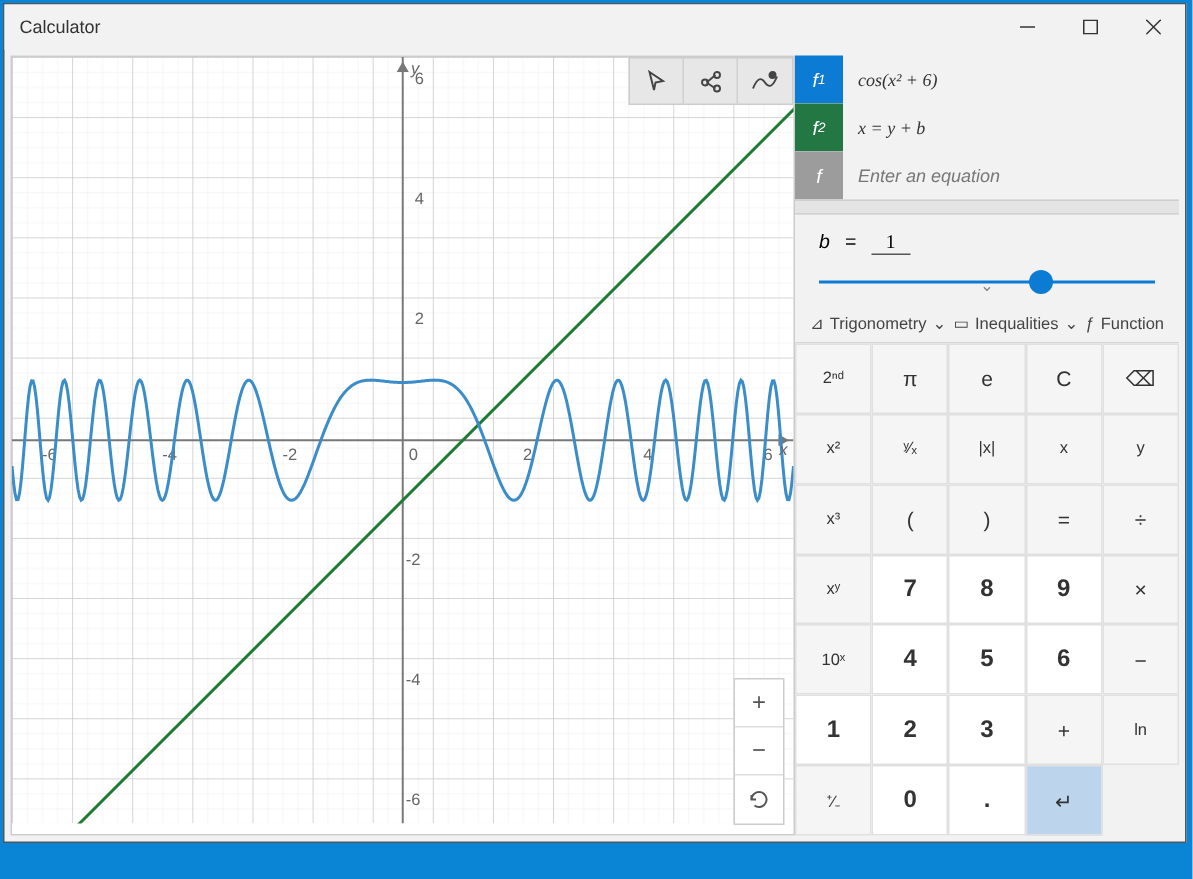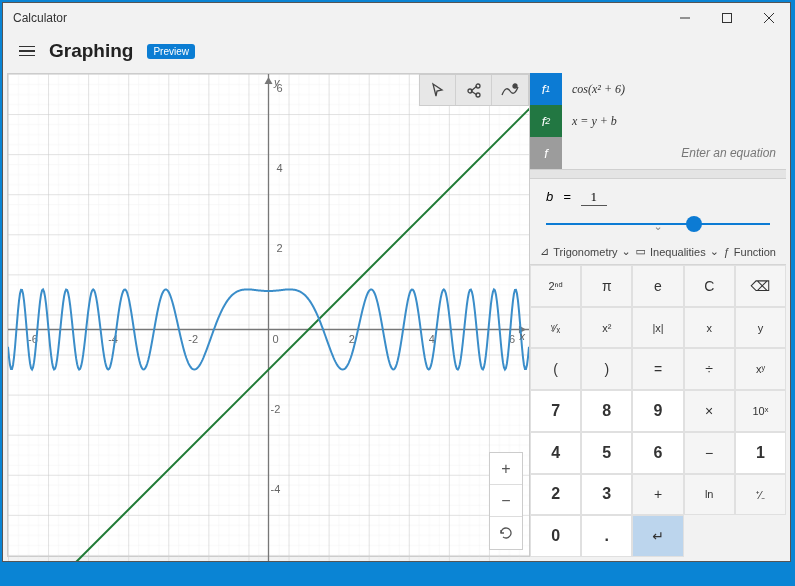--- a/index.html
+++ b/index.html
@@ -101,21 +101,21 @@
 .eqn-tag sub { font-size: 9px; }
 .tag-blue { background: #0c7bd4; }
 .tag-green { background: #227742; }
 .tag-gray { background: #9c9c9c; }
 .eqn-text {
   flex: 1; padding: 0 10px;
   font-size: 12px; color: #333;
   font-family: Georgia, "Times New Roman", serif;
   font-style: italic;
 }
-.eqn-text.placeholder { color: #777; font-family: "Segoe UI", sans-serif; text-align: right; }
+.eqn-text.placeholder { color: #777; font-family: "Segoe UI", sans-serif; }
 .divider { height: 10px; background: #e4e4e4; border-top: 1px solid #d0d0d0; border-bottom: 1px solid #d0d0d0; }
 .var-section {
   padding: 10px 16px 6px 16px;
 }
 .var-row { display: flex; align-items: baseline; gap: 10px; font-size: 13px; font-style: italic; font-family: Georgia, serif; }
 .var-val { border-bottom: 1px solid #555; min-width: 26px; text-align: center; font-style: normal; font-family: "Segoe UI"; }
 .slider-wrap { position: relative; margin: 8px 0 0 0; }
 .slider-track { height: 2px; background: #0c7bd4; position: relative; top: 9px; }
 .slider-thumb {
   position: absolute; top: 2px; left: 66%;
@@ -167,29 +167,20 @@
         </svg>
     </div>
     <div class="win-btn">
       <svg width="10" height="10">
           <line x1="0" y1="0" x2="10" y2="10"></line>
           <line x1="10" y1="0" x2="0" y2="10"></line>
         </svg>
     </div>
   </div>
 
-  <div class="header">
-    <div class="hamburger">
-      <span></span>
-        <span></span>
-        <span></span>
-    </div>
-    <div class="mode-title">Graphing</div>
-    <div class="badge">Preview</div>
-  </div>
 
   <div class="main">
 
     <div class="graph-area">
       <svg class="graph-canvas" viewBox="0 0 520 510" preserveAspectRatio="none">
         <defs>
           <pattern id="smallGrid" width="10" height="10" patternUnits="userSpaceOnUse">
             <path d="M 10 0 L 0 0 0 10" fill="none" stroke="#e6e6e6" stroke-width="0.5"></path>
           </pattern>
           <pattern id="grid" width="40" height="40" patternUnits="userSpaceOnUse">
@@ -315,35 +306,38 @@
       <div class="keypad">
         <div class="key">
             <span class="sm">2ⁿᵈ</span>
           </div>
         <div class="key">π</div>
         <div class="key">e</div>
         <div class="key">C</div>
         <div class="key">⌫</div>
 
         <div class="key">
+            <span class="sm">x²</span>
+          </div>
+        <div class="key">
             <span class="sm">ʸ⁄ₓ</span>
           </div>
         <div class="key">
-            <span class="sm">x²</span>
-          </div>
-        <div class="key">
             <span class="sm">|x|</span>
           </div>
         <div class="key">
             <span class="sm">x</span>
           </div>
         <div class="key">
             <span class="sm">y</span>
           </div>
 
+        <div class="key">
+            <span class="sm">x³</span>
+          </div>
         <div class="key">(</div>
         <div class="key">)</div>
         <div class="key">=</div>
         <div class="key">÷</div>
 
         <div class="key">
             <span class="sm">xʸ</span>
           </div>
         <div class="key num">7</div>
         <div class="key num">8</div>

